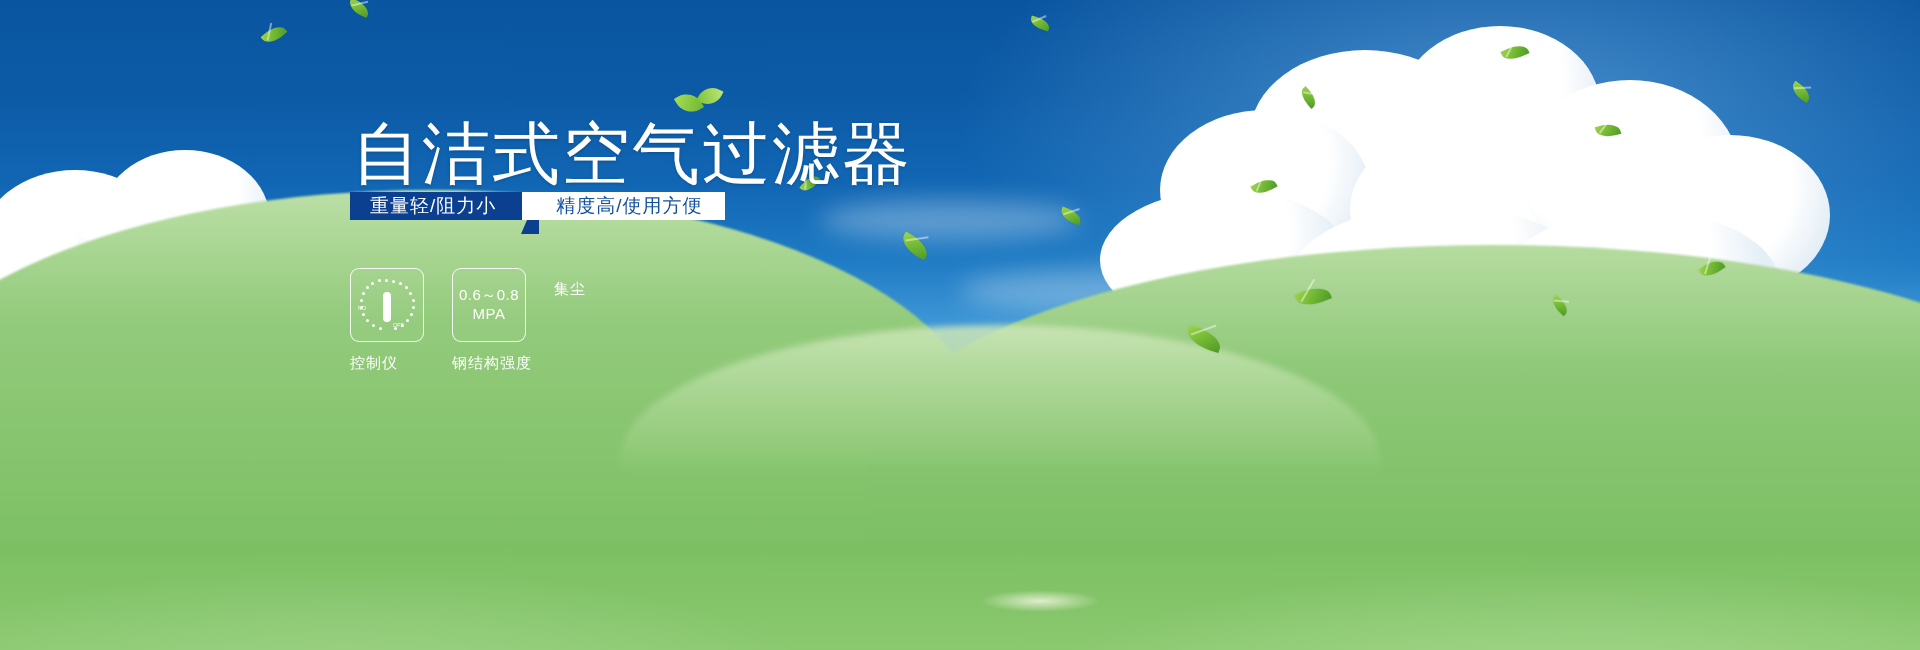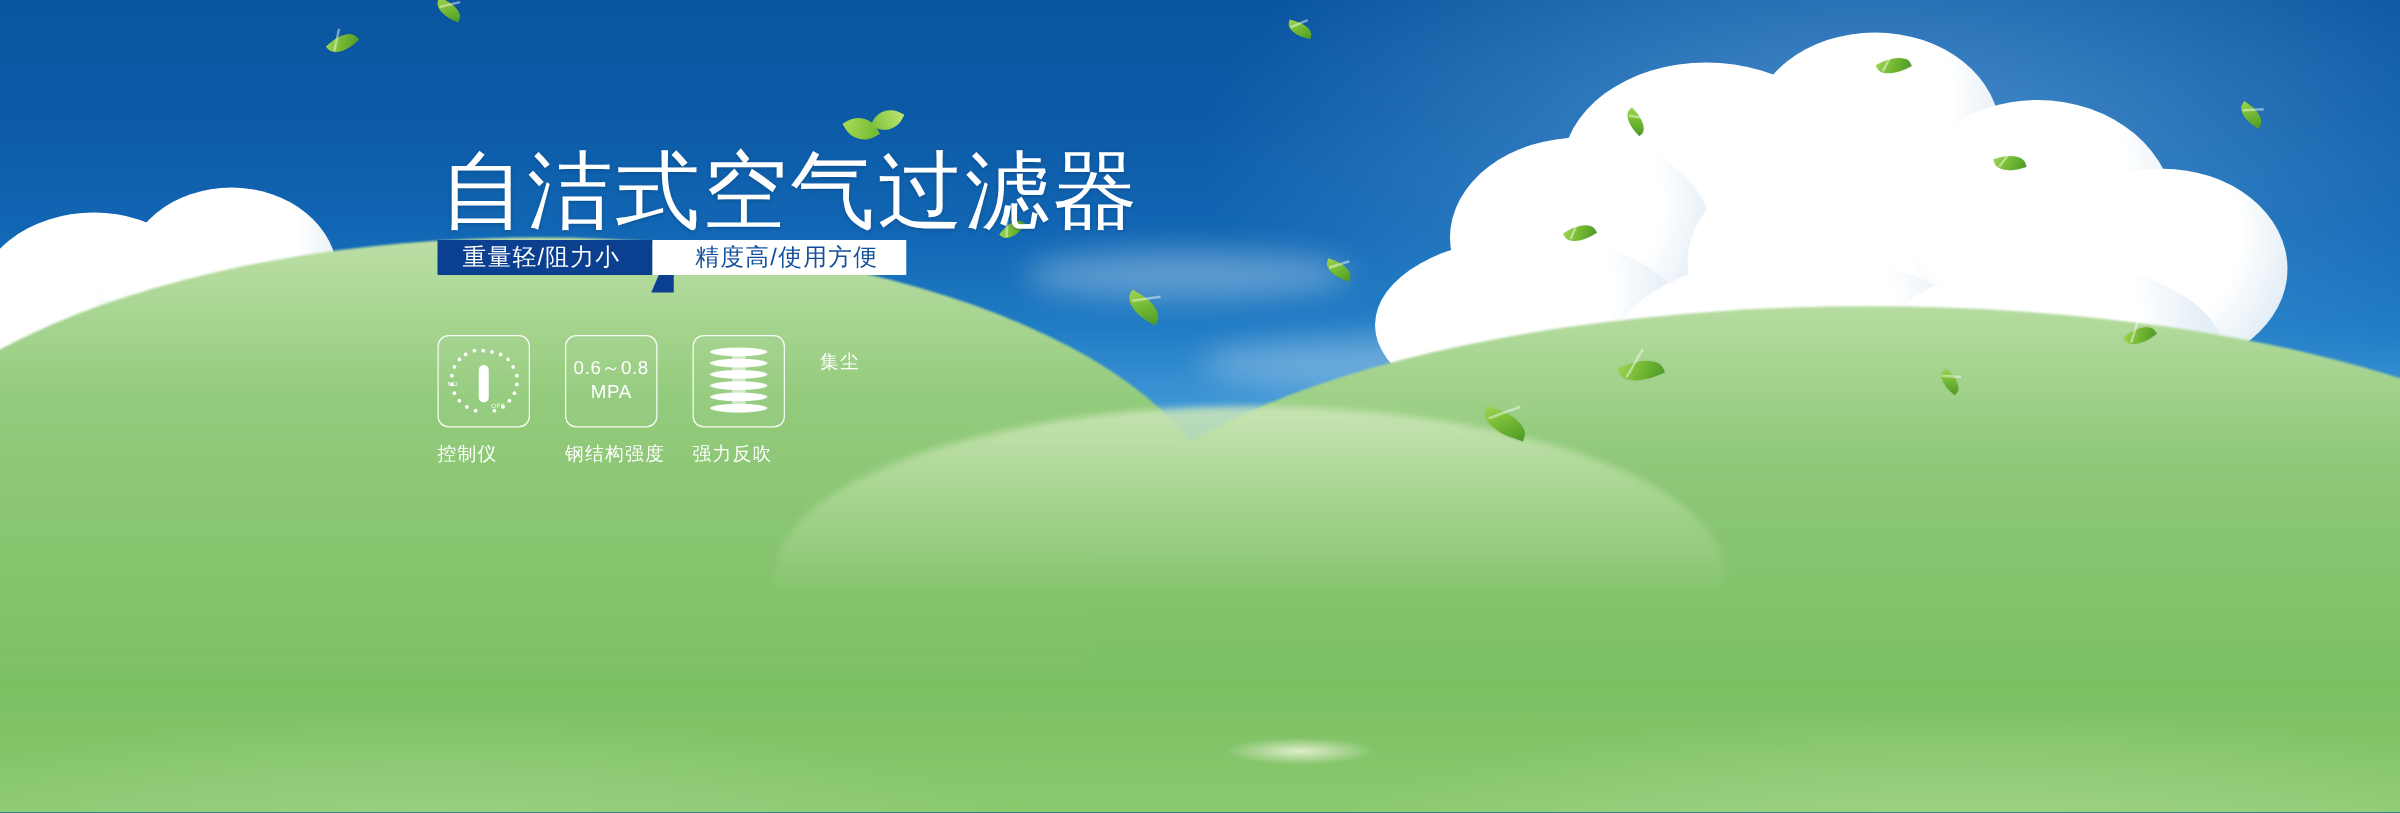--- a/index.html
+++ b/index.html
@@ -334,34 +334,20 @@
         <div class="fcap">控制仪</div>
       </div>
 
       <div class="feature">
         <div class="fbox">
           <div class="txt">0.6～0.8 MPA</div>
         </div>
         <div class="fcap">钢结构强度</div>
       </div>
 
-      <div class="feature">
-        <div class="fbox">
-          <div class="pleat">
-            <div class="core"></div>
-            <div class="ring" style="top:0px;"></div>
-            <div class="ring" style="top:9px;"></div>
-            <div class="ring" style="top:18px;"></div>
-            <div class="ring" style="top:27px;"></div>
-            <div class="ring" style="top:36px;"></div>
-            <div class="ring" style="top:45px;"></div>
-          </div>
-        </div>
-        <div class="fcap">强力反吹</div>
-      </div>
 
 
       <div class="feature">
         <div class="fcap">集尘</div>
       </div>
 
     </div>
   </div>
 </div>
 

